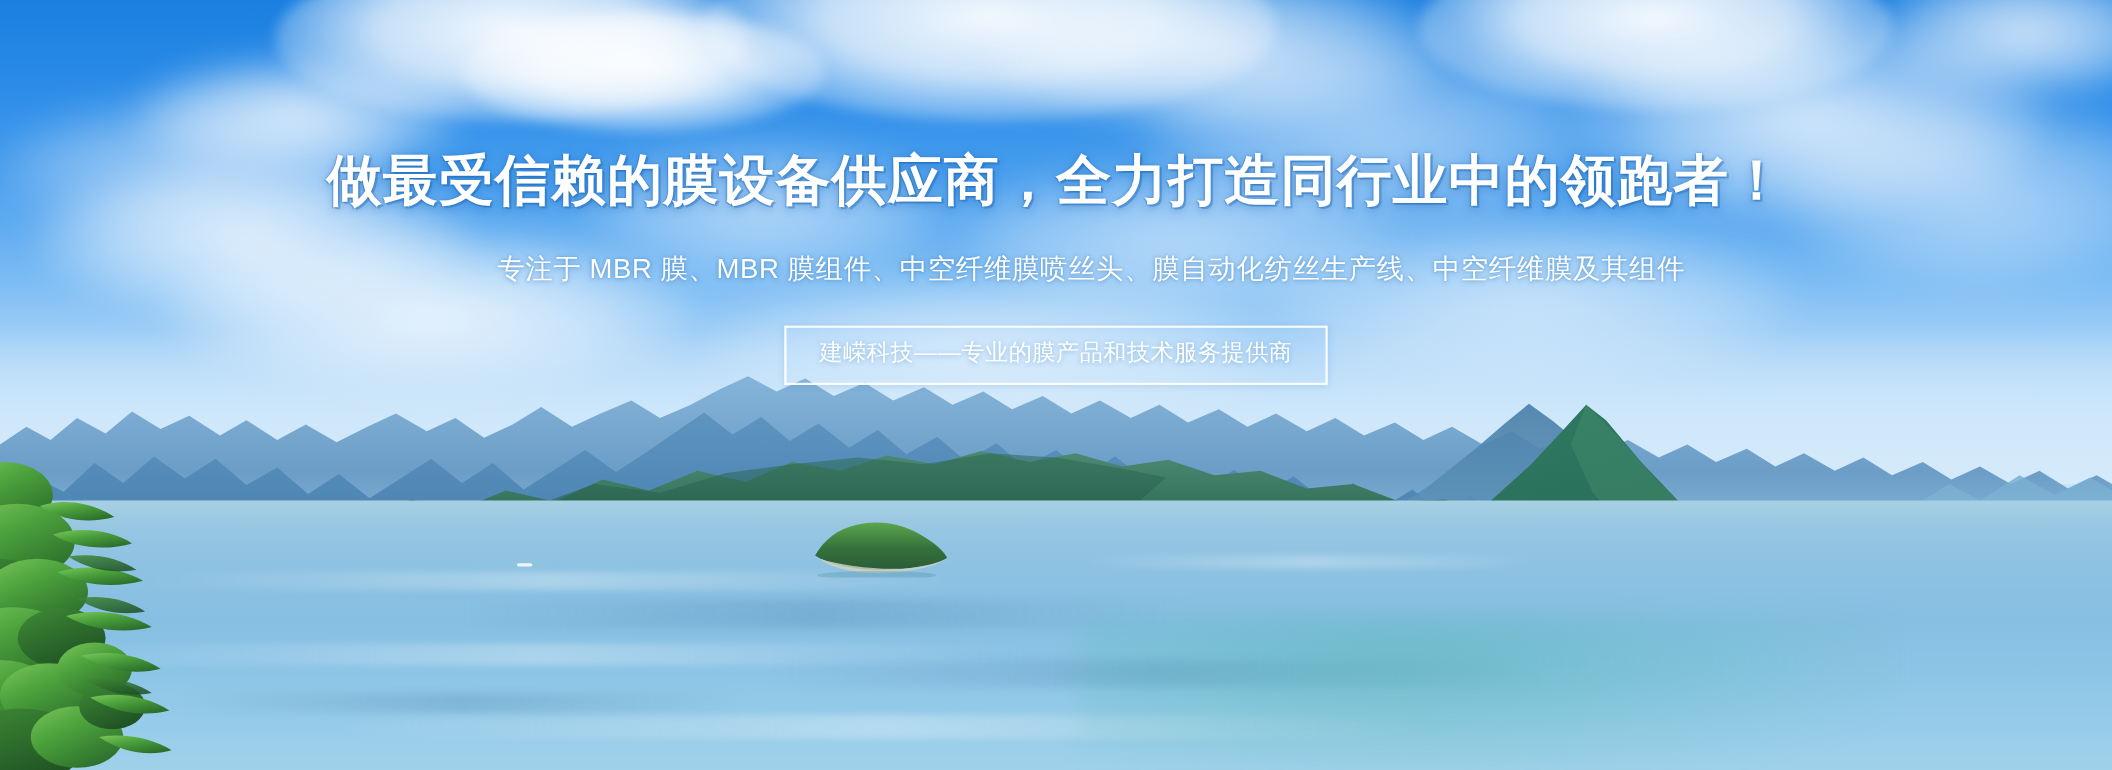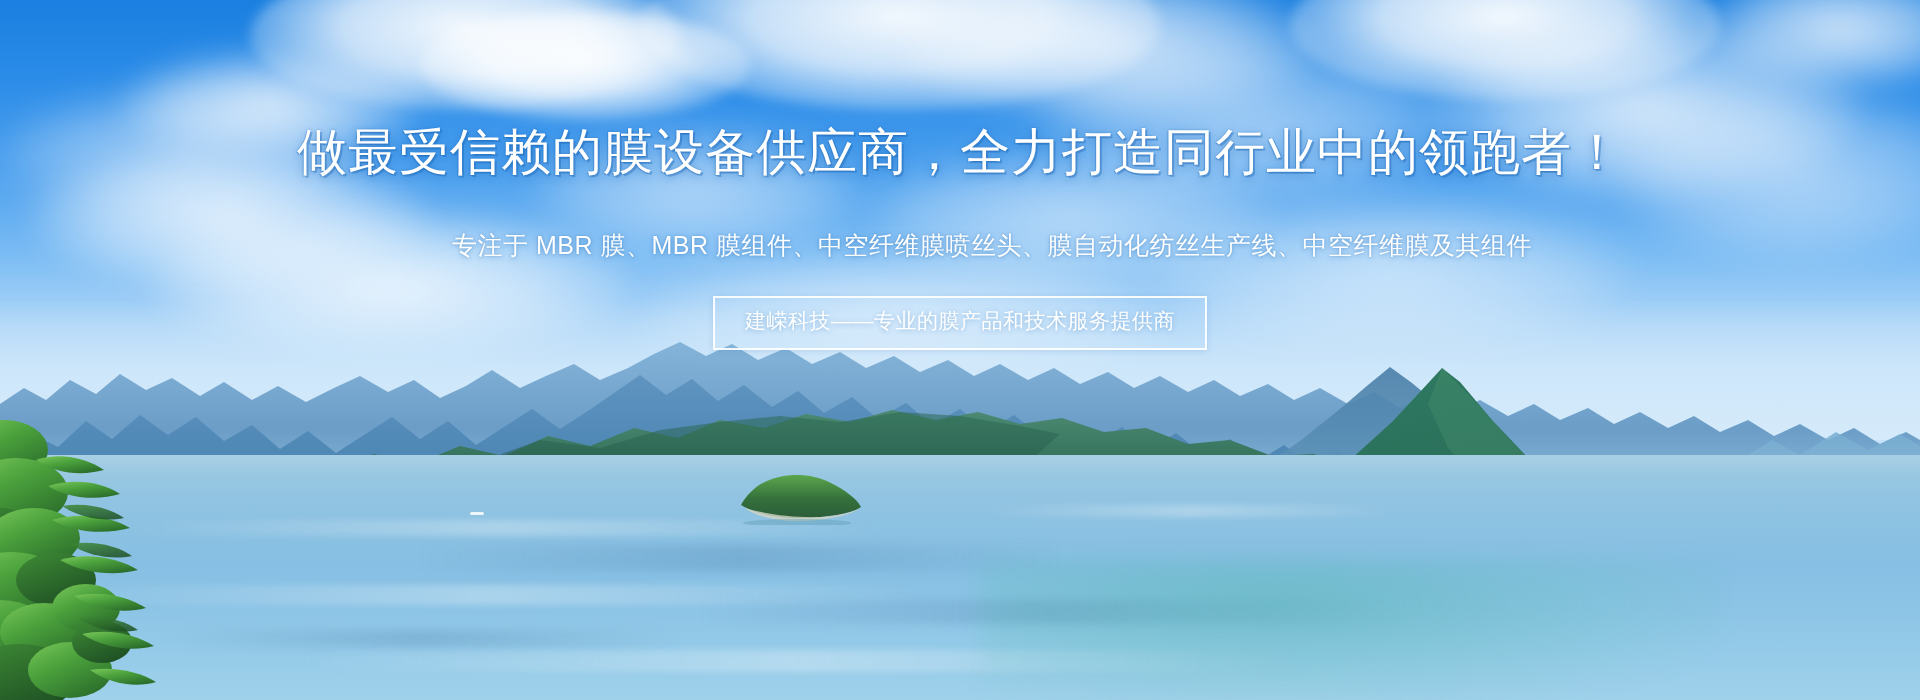--- a/index.html
+++ b/index.html
@@ -105,26 +105,26 @@
   .overlay {
     position: absolute;
     left: 0; top: 0;
     width: 1920px; height: 700px;
     z-index: 40;
   }
 
   .headline {
     position: absolute;
     left: 0;
-    top: 120px;
+    top: 132px;
     width: 1920px;
     text-align: center;
     font-size: 50px;
     line-height: 64px;
-    font-weight: normal;
+    font-weight: bold;
     letter-spacing: 1px;
     color: #ffffff;
     white-space: nowrap;
     text-shadow:
        0 0 2px rgba(30,110,190,.55),
        2px 2px 0 rgba(25,100,180,.35),
       -1px 1px 0 rgba(25,100,180,.25),
        0 3px 9px rgba(20,90,170,.35);
   }
 

